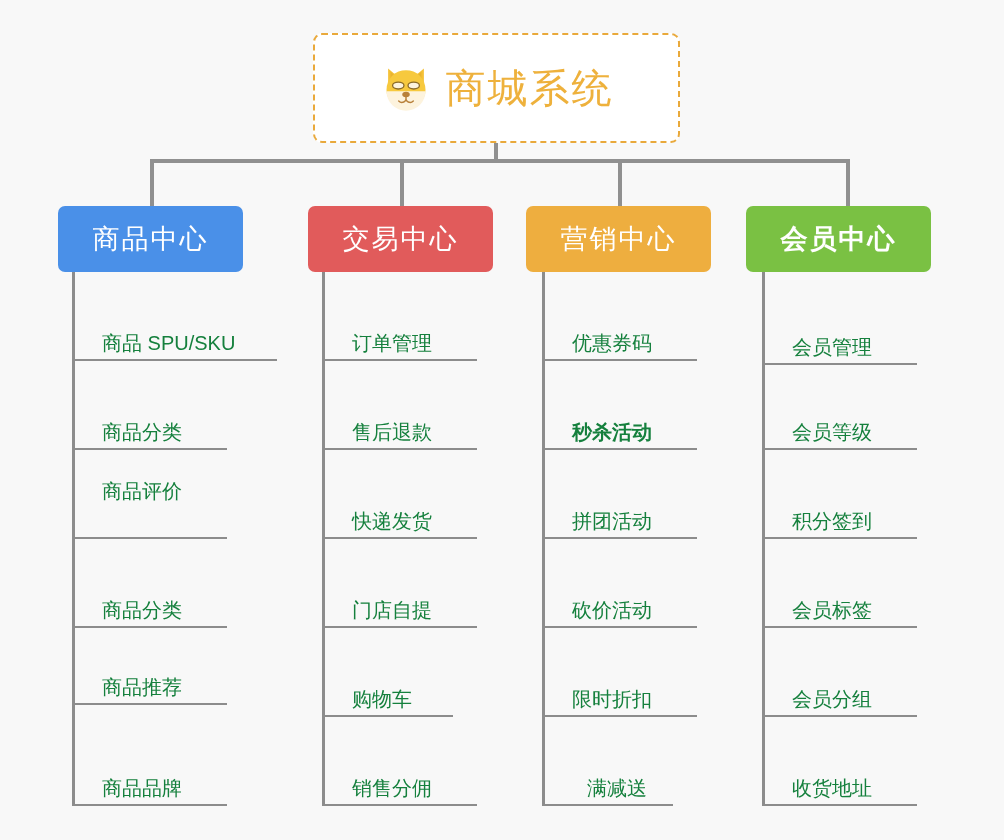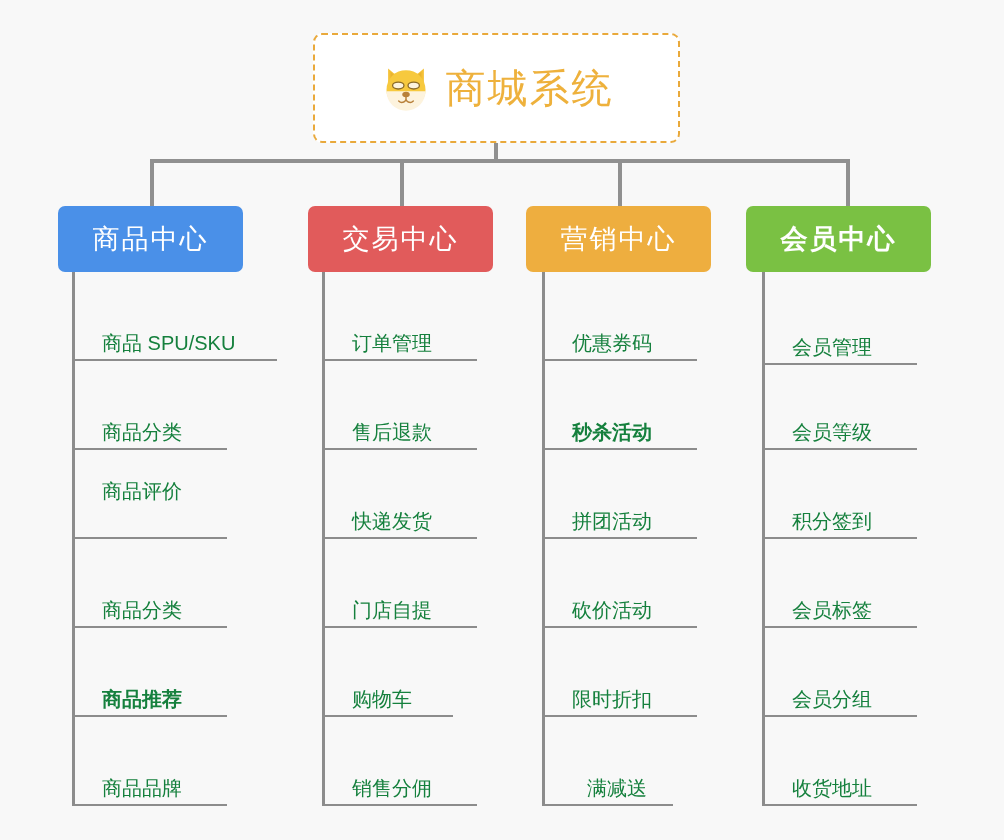--- a/index.html
+++ b/index.html
@@ -175,21 +175,21 @@
       </div>
     <div class="leaf-item" style="top:89px;  width:155px;">
         <span class="leaf-label">商品分类</span>
       </div>
     <div class="leaf-item" style="top:178px; width:155px;align-items:center;">
         <span class="leaf-label">商品评价</span>
       </div>
     <div class="leaf-item" style="top:267px; width:155px;">
         <span class="leaf-label">商品分类</span>
       </div>
-    <div class="leaf-item" style="top:356px; width:155px;font-weight:bold;">
+    <div class="leaf-item" style="top:344px; width:155px;">
         <span class="leaf-label">商品推荐</span>
       </div>
     <div class="leaf-item" style="top:445px; width:155px;">
         <span class="leaf-label">商品品牌</span>
       </div>
   </div>
 
   <div class="leaf-col" style="left:322px; width:160px;">
     <div class="leaf-trunk" style="height:534px;"></div>
     <div class="leaf-item" style="top:0px;   width:155px;">

